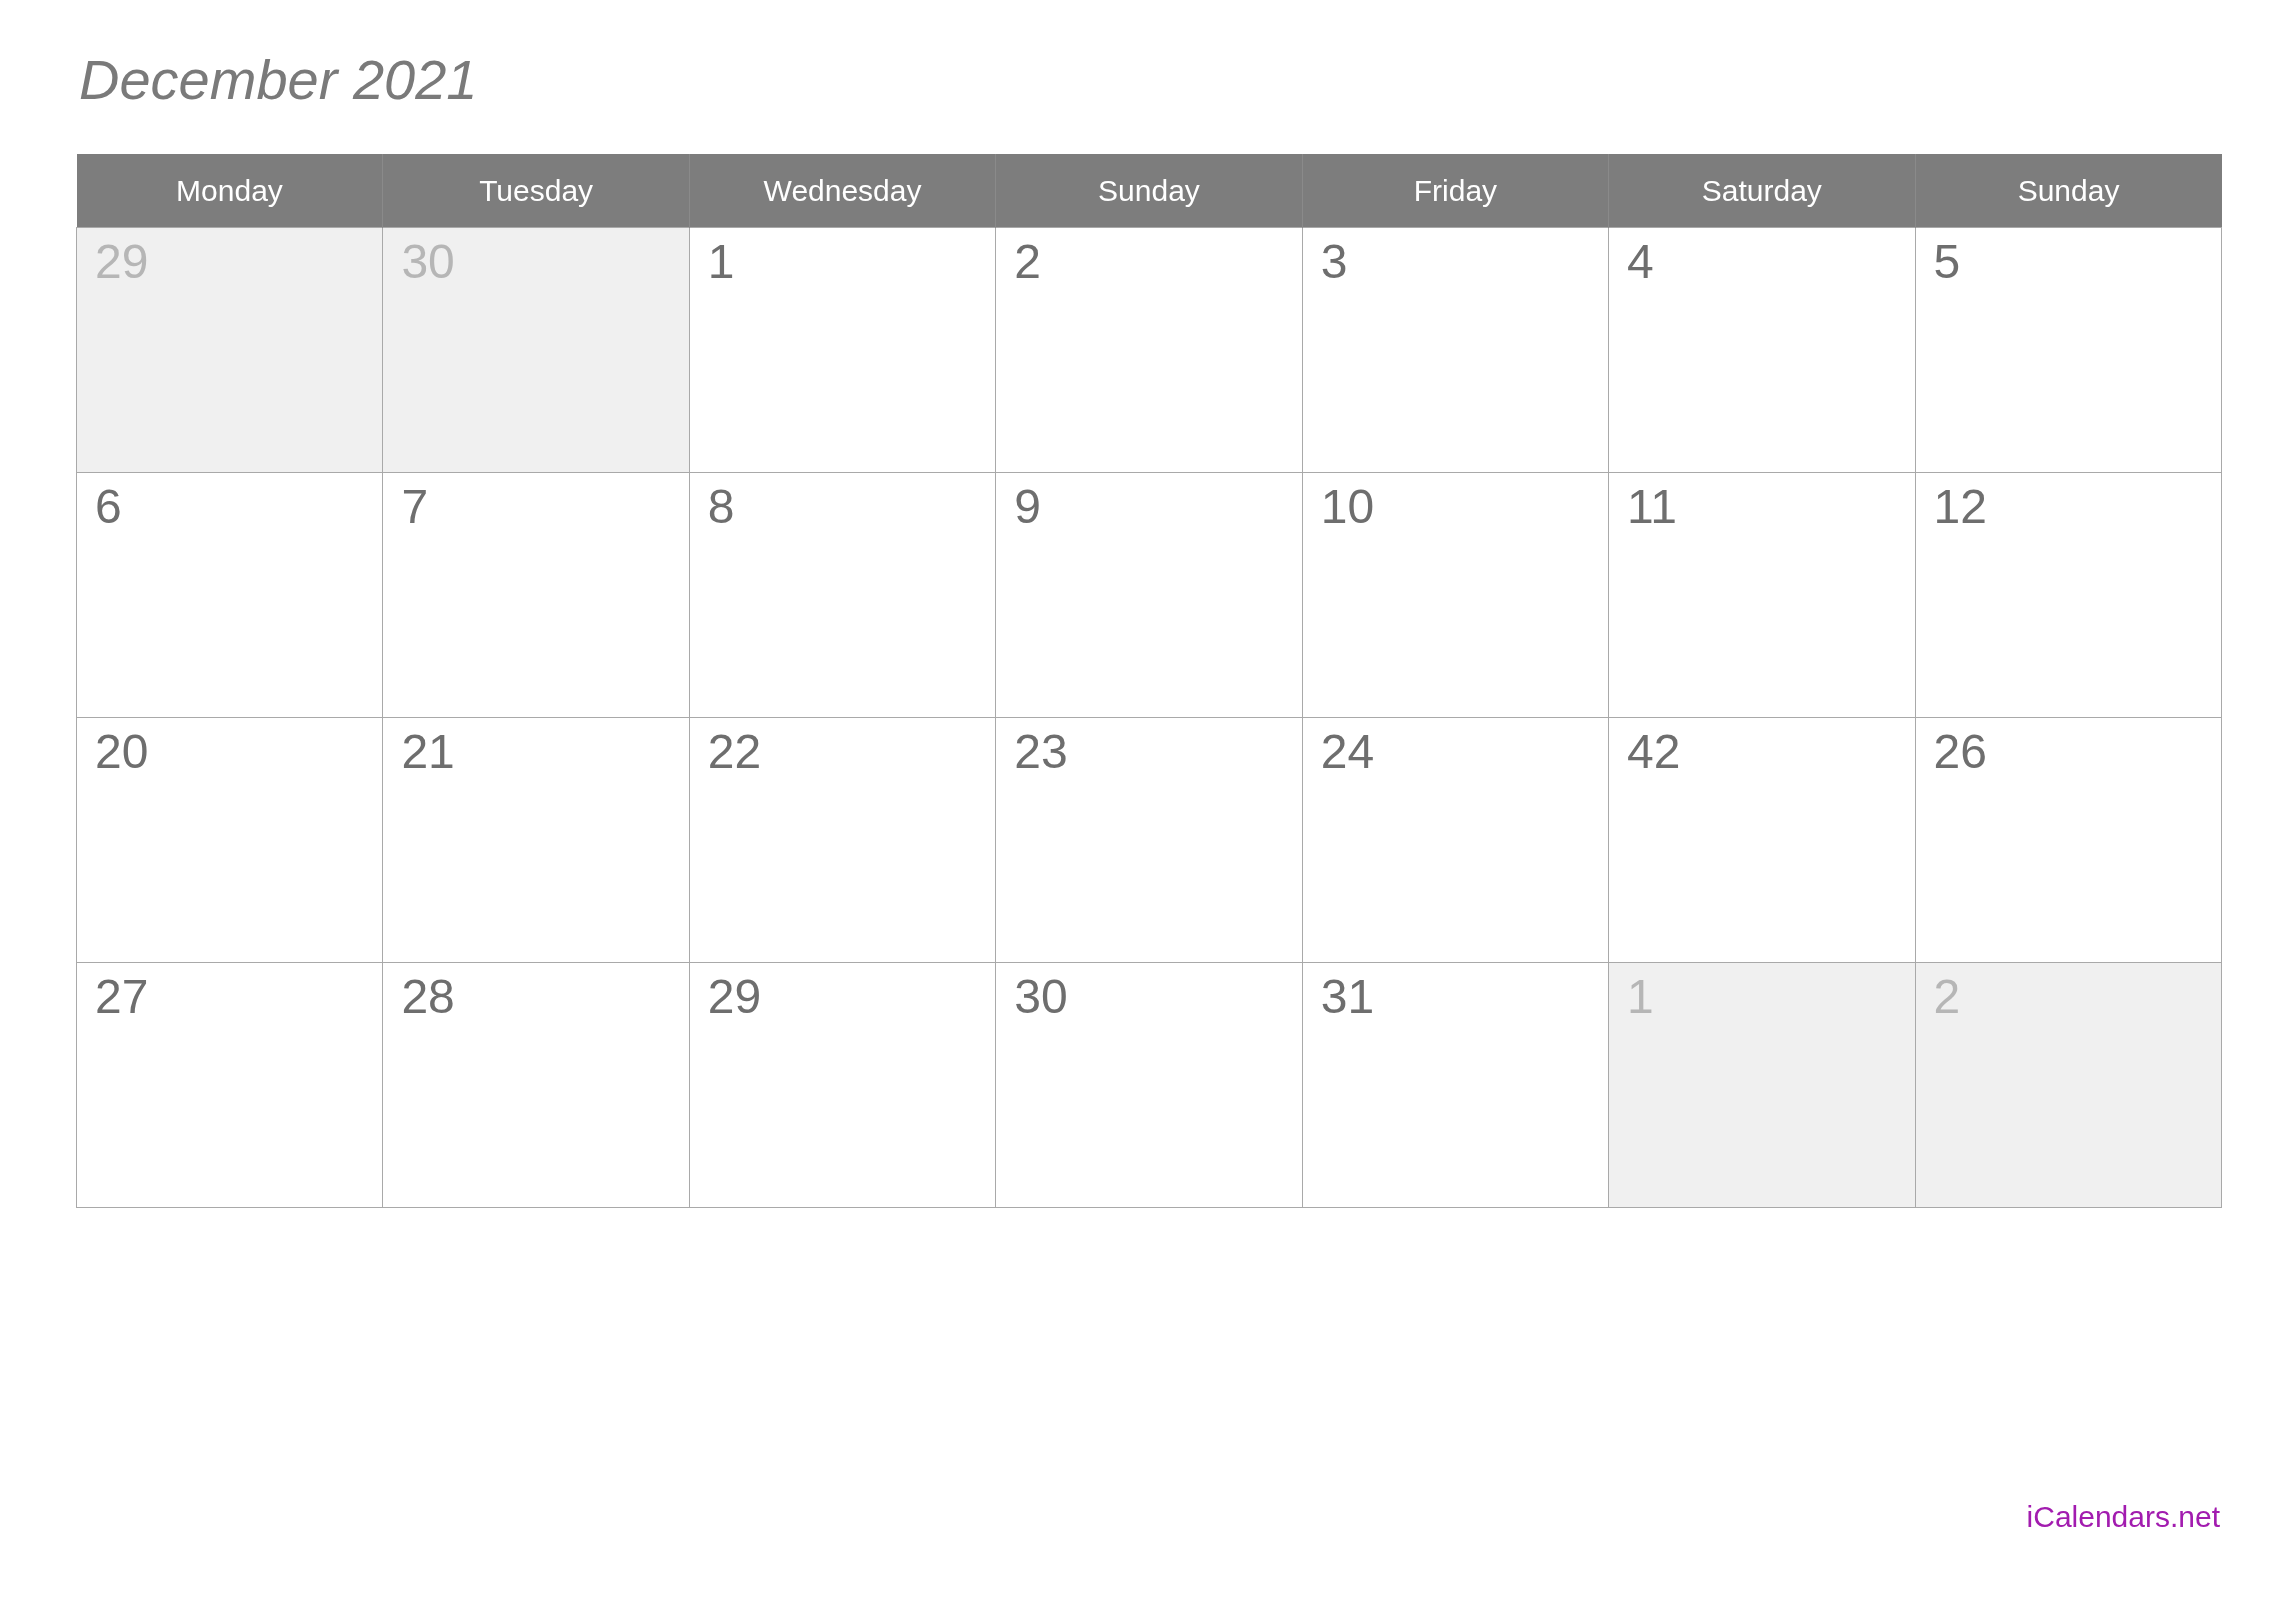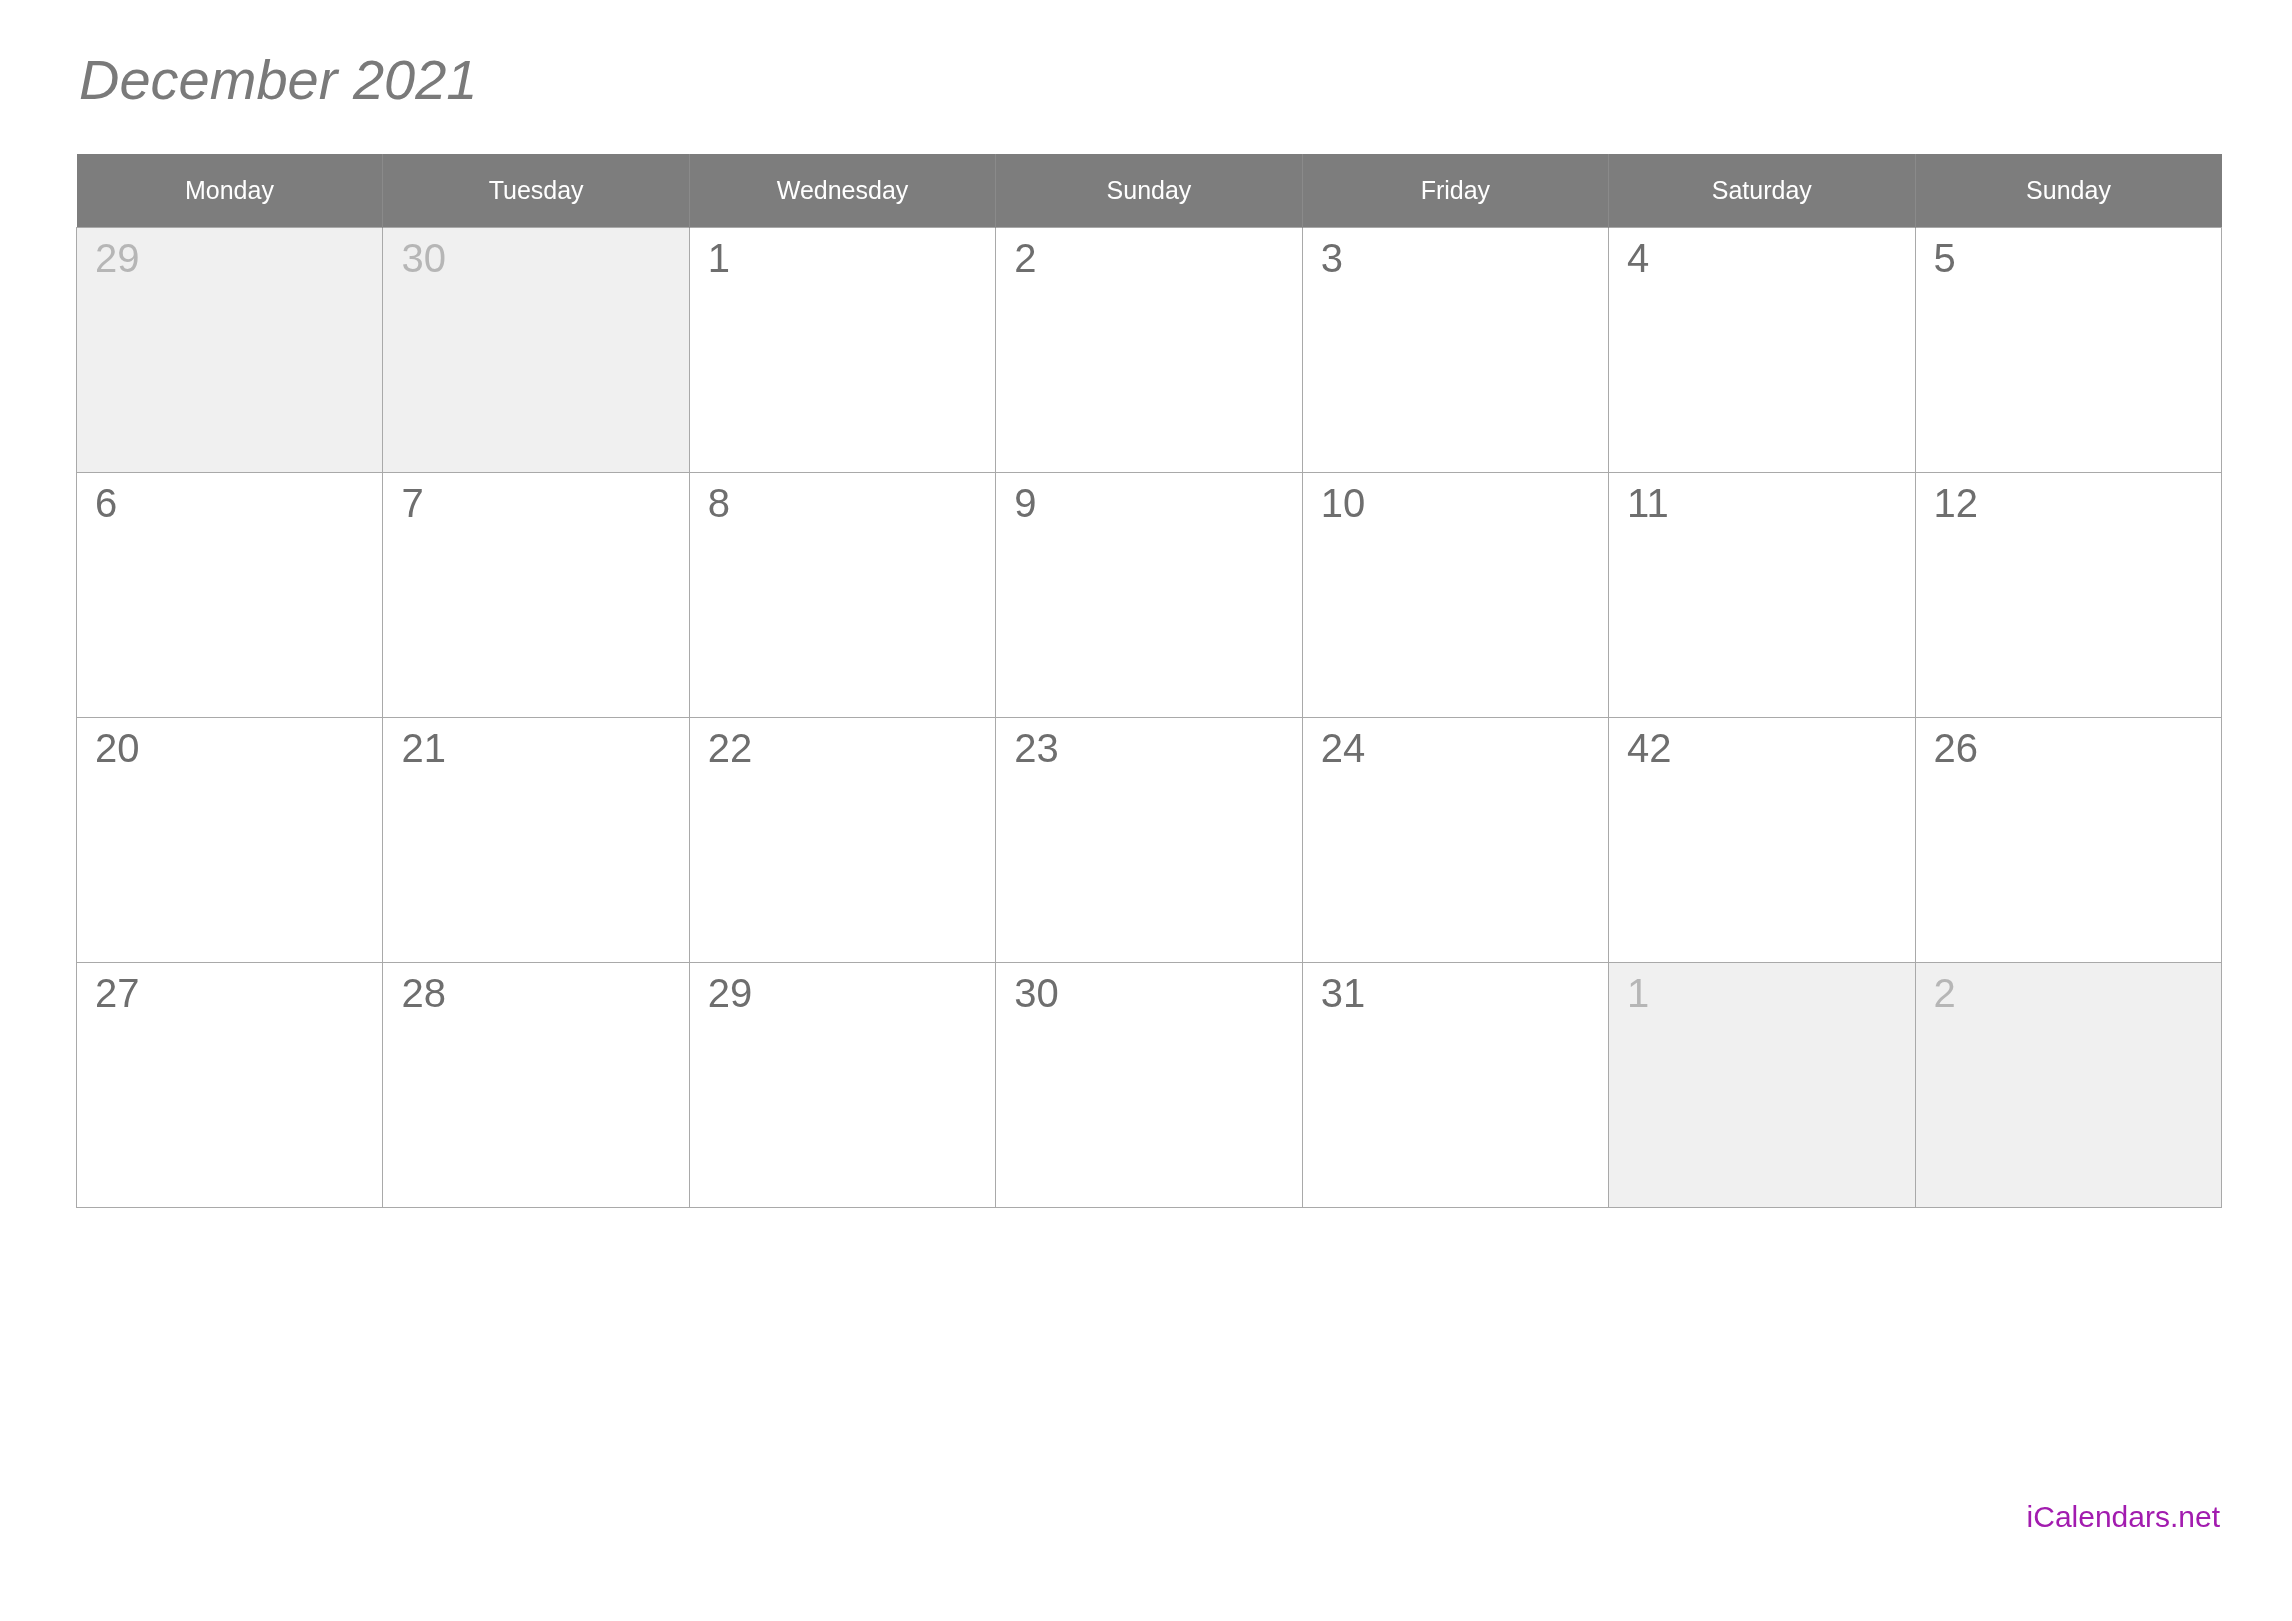--- a/index.html
+++ b/index.html
@@ -43,21 +43,21 @@
     left: 76px;
     top: 154px;
     width: 2146px;
     border-collapse: collapse;
     table-layout: fixed;
   }
 
   .calendar th {
     background: #7d7d7d;
     color: #ffffff;
-    font-size: 25px;
+    font-size: 30px;
     font-weight: normal;
     height: 73px;
     text-align: center;
     vertical-align: middle;
     padding: 0;
     border: none;
     border-right: 0.9px solid #8a8a8a;
   }
   .calendar th:last-child { border-right: none; }
 
@@ -72,21 +72,21 @@
 
   .calendar td.muted {
     background: #f0f0f0;
   }
 
   .daynum {
     display: block;
     position: absolute;
     left: 18px;
     top: 9px;
-    font-size: 40px;
+    font-size: 48px;
     color: #6e6e6e;
     line-height: 1.05;
   }
   td.muted .daynum {
     color: #b6b6b6;
   }
 
   
   .watermark {
     position: absolute;

